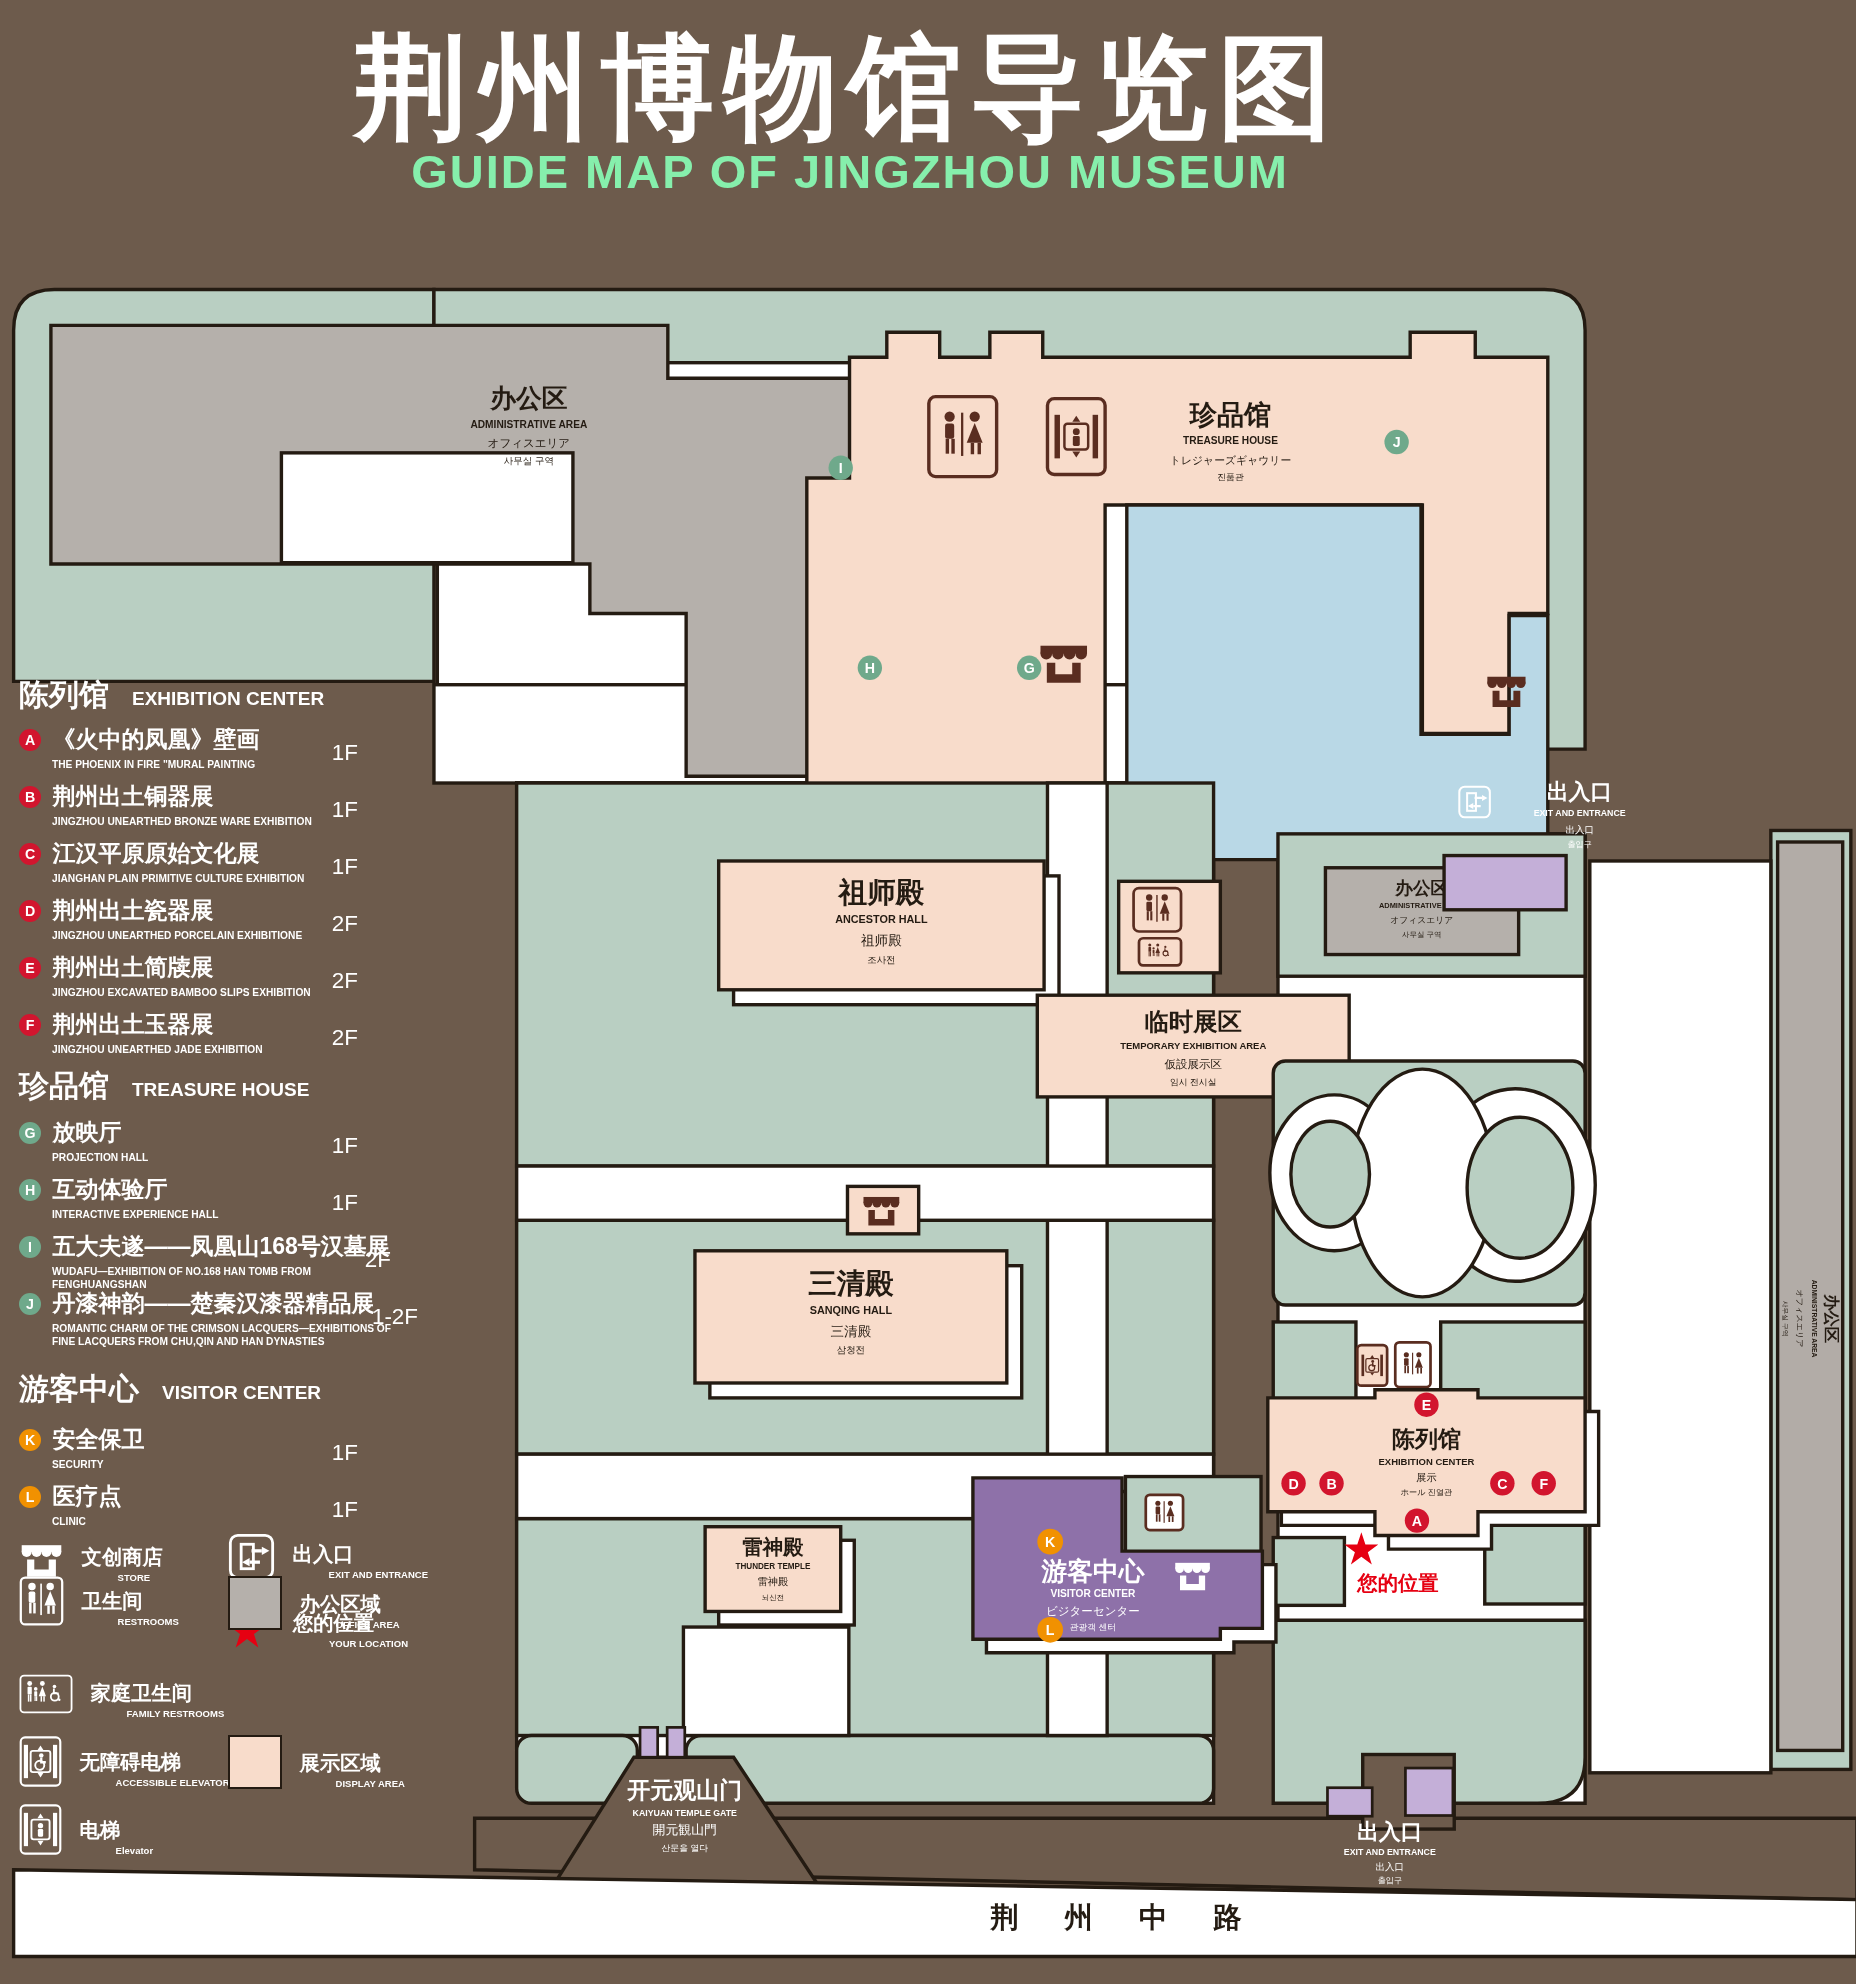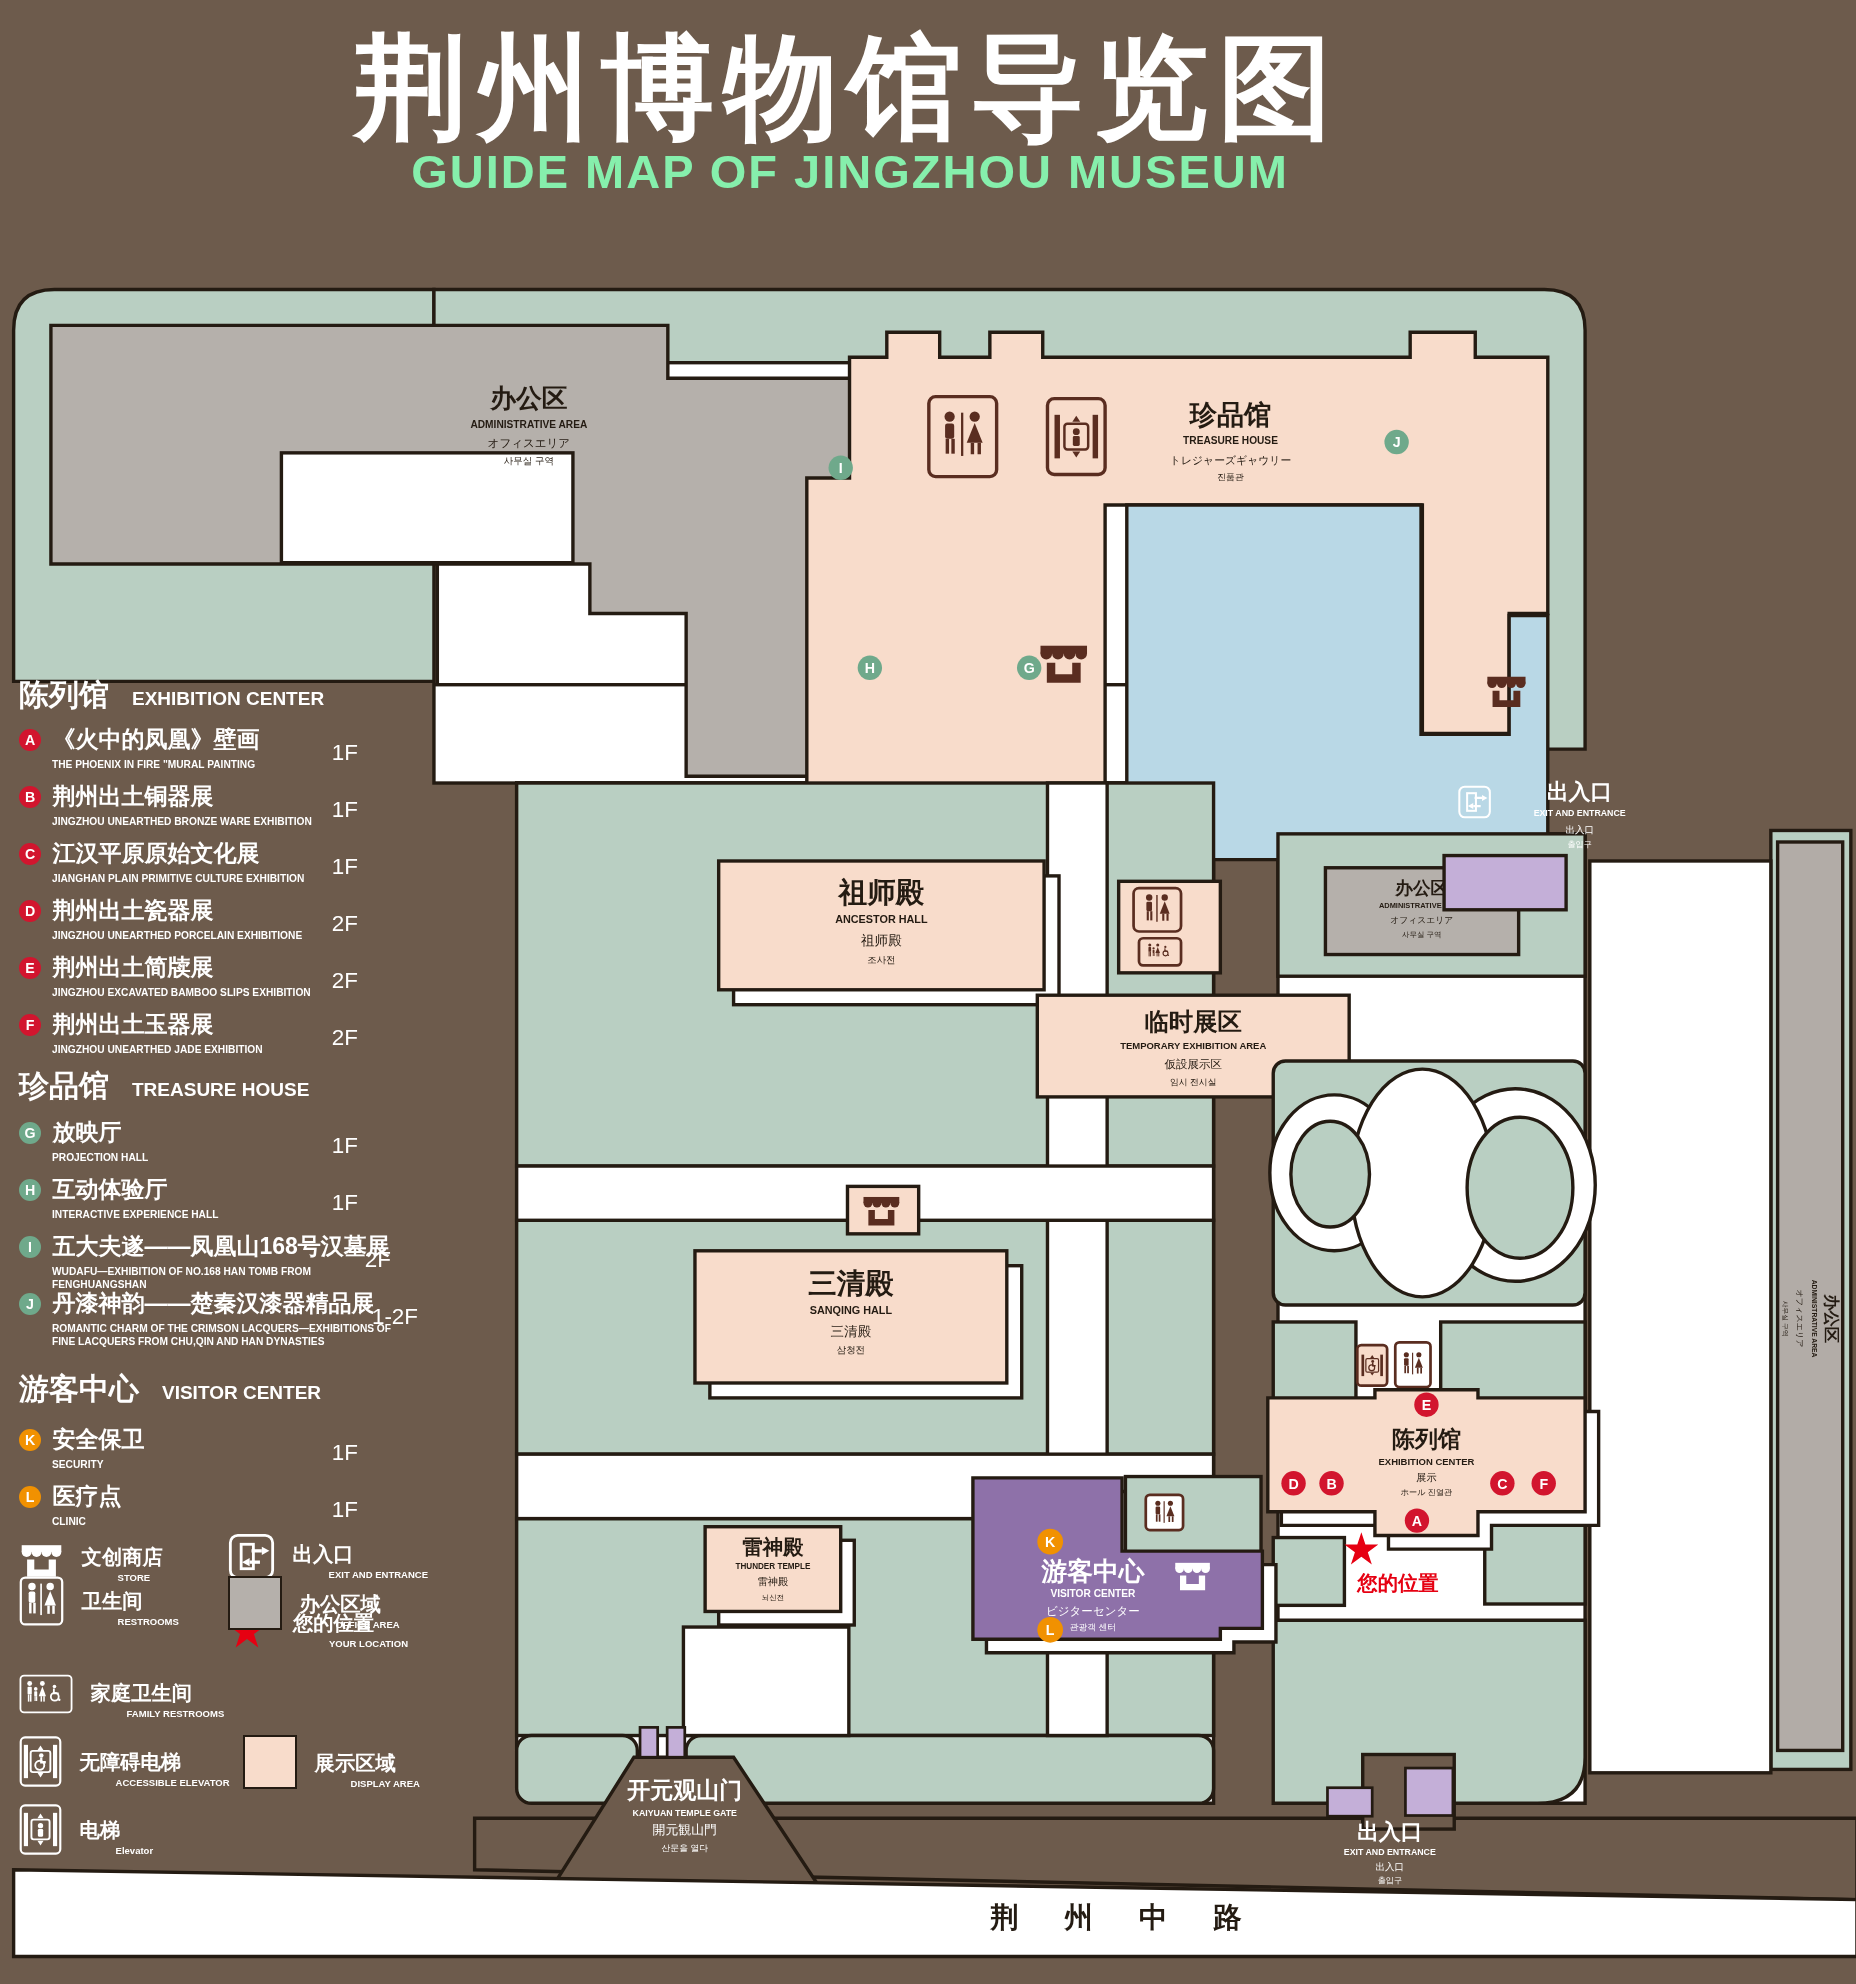--- a/index.html
+++ b/index.html
@@ -526,21 +526,21 @@
   <div class="sym" style="top:1735px;left:0">
     <svg width="43" height="53" viewBox="0 0 100 120">
         <rect x="4" y="4" width="92" height="112" rx="10" fill="none" stroke="#fff" stroke-width="5"></rect>
         <use href="#s-acc" x="6" y="12" width="88" height="96" color="#fff" fill="#fff"></use>
       </svg>
     <div class="txt">
         <div class="zh">无障碍电梯</div>
         <div class="en">ACCESSIBLE ELEVATOR</div>
       </div>
   </div>
-  <div class="sym" style="top:1735px;left:224px">
+  <div class="sym" style="top:1735px;left:209px">
     <div class="swatch sw-display"></div>
     <div class="txt">
         <div class="zh">展示区域</div>
         <div class="en">DISPLAY AREA</div>
       </div>
   </div>
 
   <div class="sym" style="top:1803px;left:0">
     <svg width="43" height="53" viewBox="0 0 100 120">
         <rect x="4" y="4" width="92" height="112" rx="10" fill="none" stroke="#fff" stroke-width="5"></rect>

